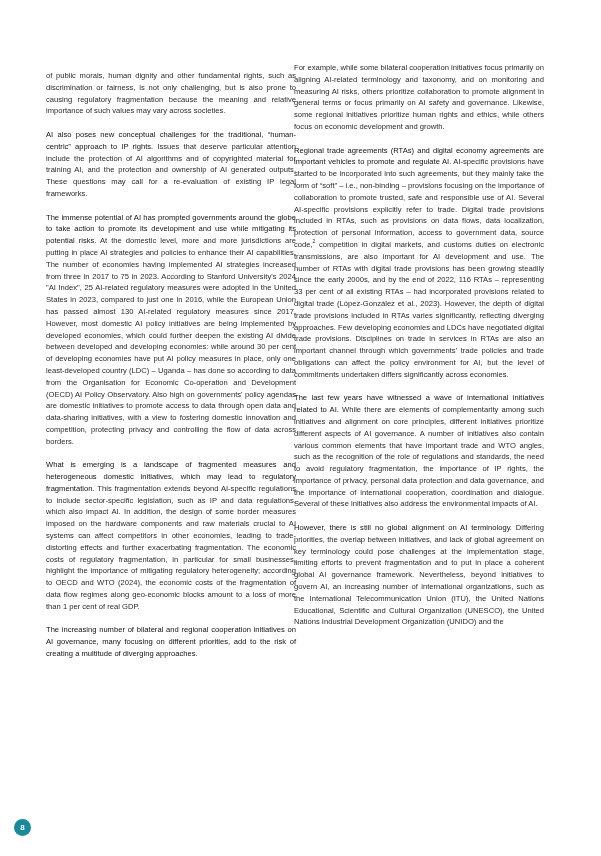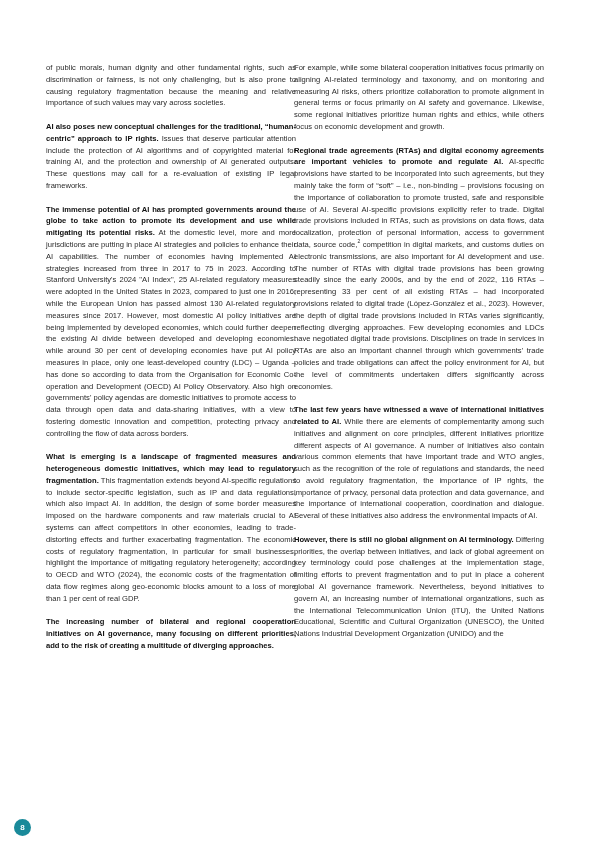--- a/index.html
+++ b/index.html
@@ -1,23 +1,23 @@
 <!DOCTYPE html>
 <html><head>
 <meta charset="utf-8">
 <style>
   html, body { margin: 0; padding: 0; background: #ffffff; }
   body { width: 601px; height: 856px; position: relative; overflow: hidden;
          font-family: "Liberation Sans", sans-serif; color: #2a2a2a; }
   .col { position: absolute; top: 62px; width: 250px; font-size: 7.6px; line-height: 11.8px;
          text-align: justify; }
-  .col-left { left: 46px; }
+  .col-left { left: 46px; margin-top: 8px; }
   .col-right { left: 294px; }
   .para { margin: 0 0 11.8px 0; }
-  .lead { font-weight: bold; color: #111; }
+  .lead { font-weight: normal; color: #111; }
   sup { font-size: 5px; line-height: 0; }
   .page-badge { position: absolute; left: 14px; top: 819px; width: 17px; height: 17px;
                 border-radius: 50%; background: #1a8a9a; color: #fff; font-weight: bold;
                 font-size: 8px; line-height: 17px; text-align: center; }
 </style>
 </head>
 <body>
 
 <div class="col col-left">
   <p class="para">

